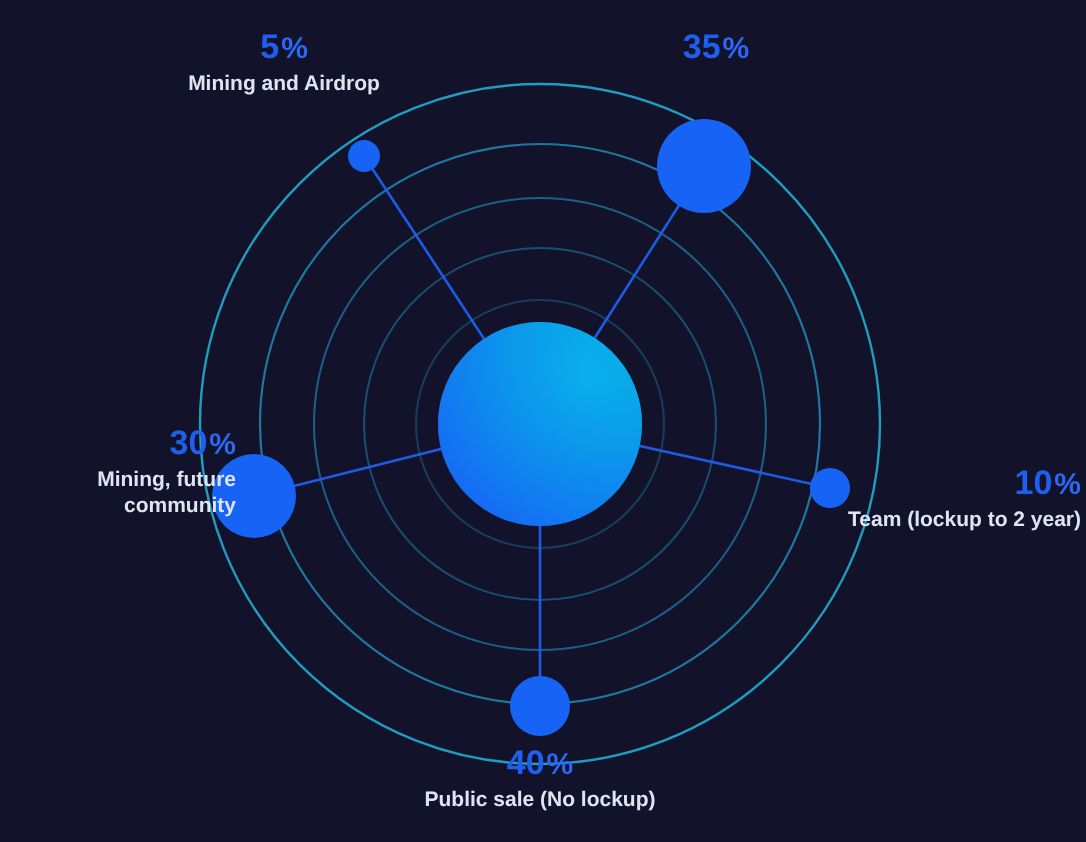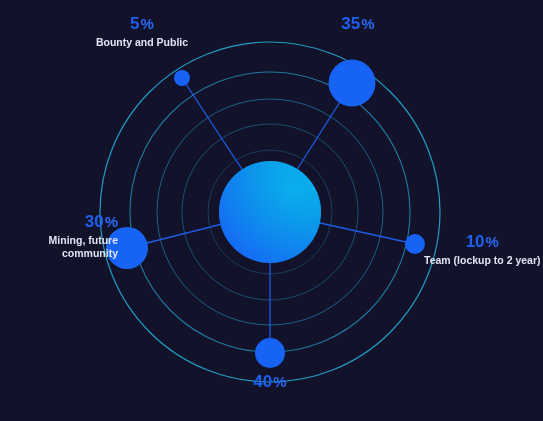--- a/index.html
+++ b/index.html
@@ -48,21 +48,21 @@
     font-weight: 700;
     color: #dfe4f2;
     line-height: 1.3;
     margin-top: 2px;
   }
   
   .lbl-bounty { left: 86px; top: 14px; text-align: center; width: 112px; }
   .lbl-bounty .pct { text-align: center; }
   .lbl-private { left: 358px; top: 14px; text-align: center; width: 0px; }
   .lbl-private-inner { position: relative; left: -0px; }
-  .lbl-team { left: 424px; top: 232px; text-align: center; }
+  .lbl-team { left: 424px; top: 232px; text-align: right; }
   .lbl-public { left: 180px; top: 372px; text-align: center; width: 180px; }
   .lbl-mining { left: 8px; top: 212px; text-align: right; width: 110px; }
 </style>
 </head>
 <body>
 
 <div id="stage">
 
   <svg id="rings-svg" viewBox="0 0 543 421">
     <defs>
@@ -99,36 +99,37 @@
 
     <circle cx="182" cy="78" r="8" fill="#1763f5"></circle>
     <circle cx="352" cy="83" r="23.5" fill="#1763f5"></circle>
     <circle cx="415" cy="244" r="10" fill="#1763f5"></circle>
     <circle cx="270" cy="353" r="15" fill="#1763f5"></circle>
     <circle cx="127" cy="248" r="21" fill="#1763f5"></circle>
   </svg>
 
   <div class="label-group lbl-bounty">
     <div class="pct"><span>5</span><span class="sym">%</span></div>
-    <div class="desc">Bounty and Public</div>
+    <div class="desc">Mining and Airdrop</div>
   </div>
 
   <div class="label-group lbl-private">
     <div class="lbl-private-inner" style="position:absolute; left:-92px; top:0; width:184px; text-align:center;">
       <div class="pct"><span>35</span><span class="sym">%</span></div>
     </div>
   </div>
 
   <div class="label-group lbl-team">
     <div class="pct"><span>10</span><span class="sym">%</span></div>
     <div class="desc">Team (lockup to 2 year)</div>
   </div>
 
   <div class="label-group lbl-public">
     <div class="pct"><span>40</span><span class="sym">%</span></div>
+    <div class="desc">Public sale (No lockup)</div>
   </div>
 
   <div class="label-group lbl-mining">
     <div class="pct"><span>30</span><span class="sym">%</span></div>
     <div class="desc"><span>Mining, future</span><br><span>community</span></div>
   </div>
 
 </div>
 
 </body></html>

